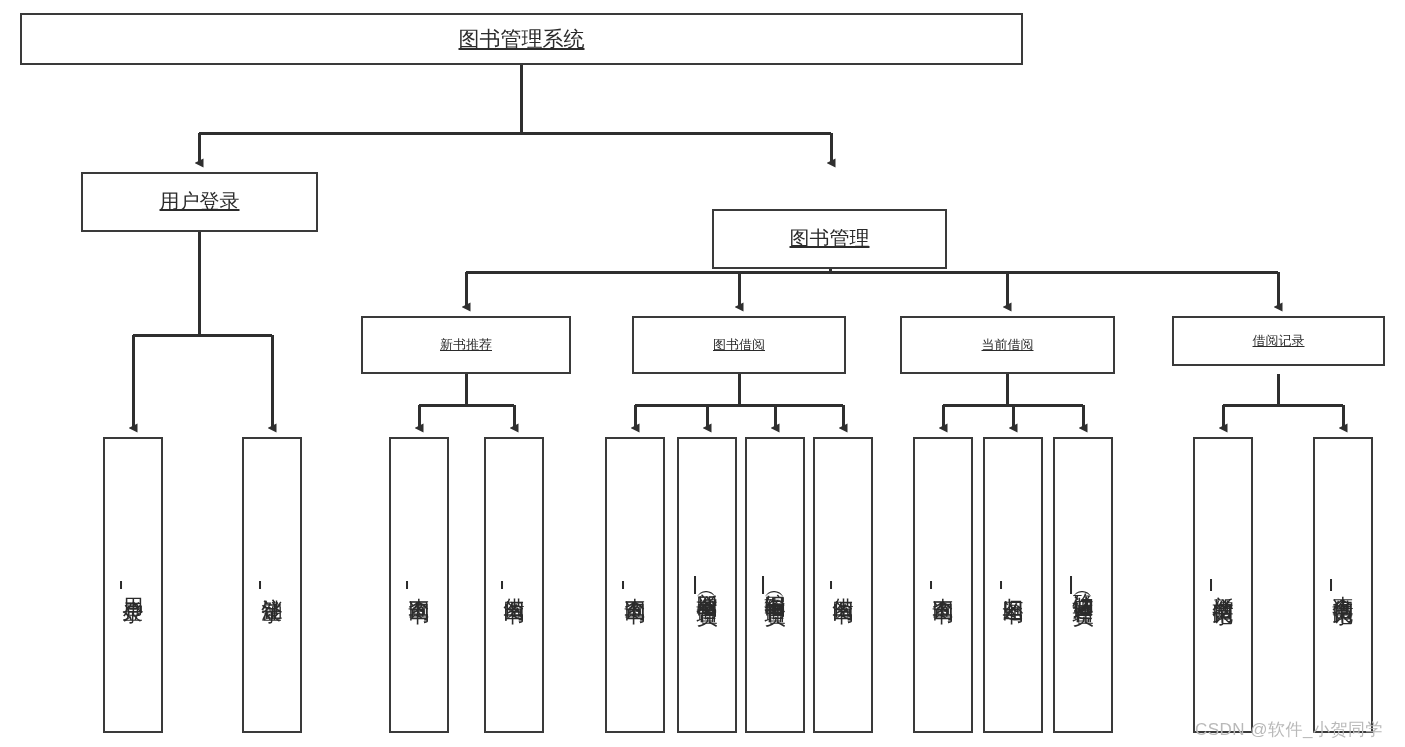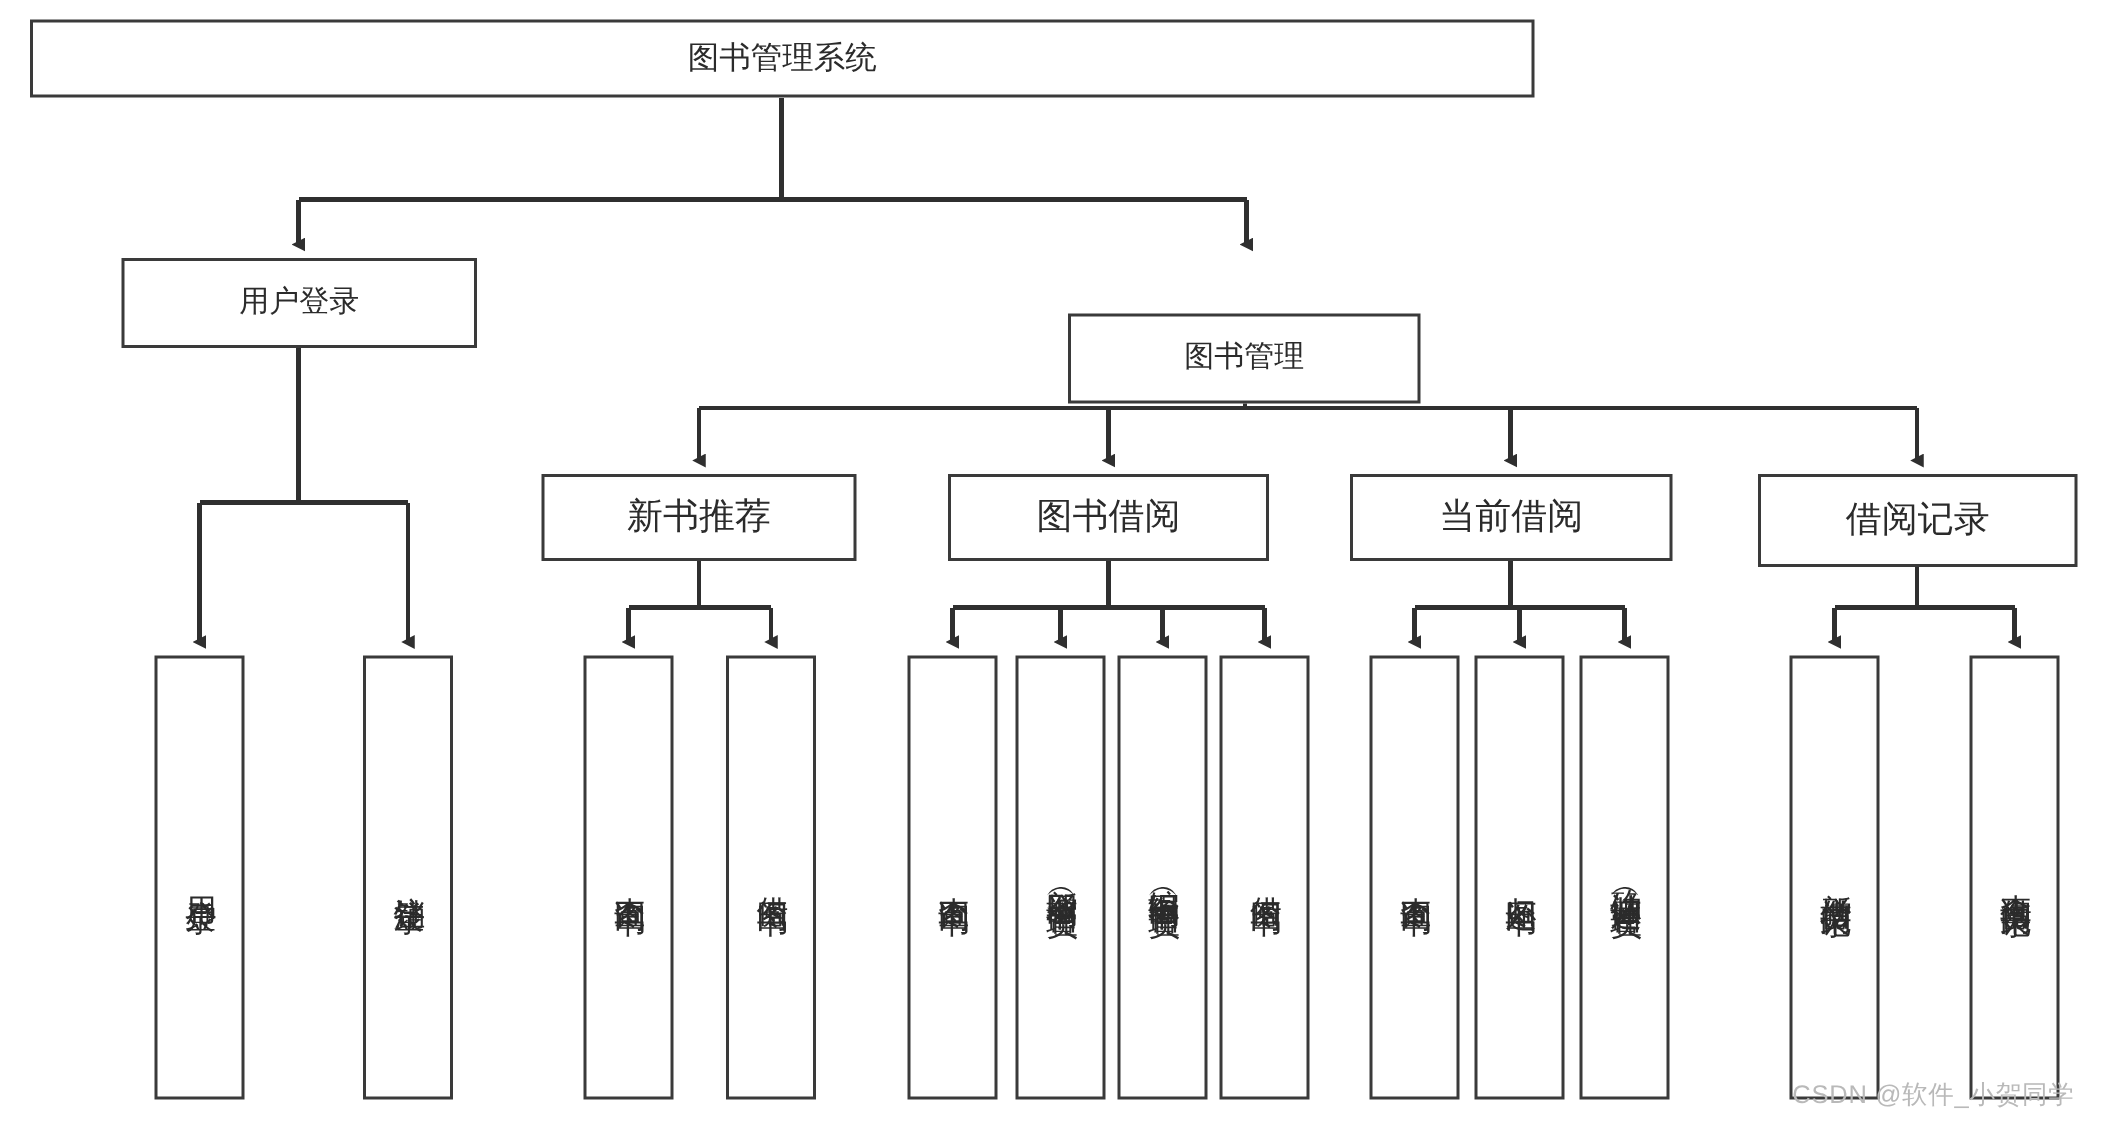--- a/index.html
+++ b/index.html
@@ -29,29 +29,30 @@
   .node {
     position: absolute;
     box-sizing: border-box;
     border: 2px solid #3a3a3a;
     background: #ffffff;
     display: flex;
     align-items: center;
     justify-content: center;
     color: #2b2b2b;
     line-height: 1.18;
+    text-decoration: underline;
   }
   .node.level-0 {
     font-size: 21px;
   }
   .node.level-1 {
     font-size: 20px;
   }
   .node.level-2 {
-    font-size: 24px;
+    font-size: 13px;
   }
   .node.leaf {
     font-size: 21px;
   }
   .node .label {
     display: block;
     text-align: center;
   }
   .node.leaf .label {
     writing-mode: vertical-rl;
@@ -141,21 +142,21 @@
 
   <div class="node level-2" style="left:361px; top:316px; width:210px; height:58px;">
     <span class="label">新书推荐</span>
   </div>
   <div class="node level-2" style="left:900px; top:316px; width:215px; height:58px;">
     <span class="label">当前借阅</span>
   </div>
   <div class="node level-2" style="left:632px; top:316px; width:214px; height:58px;">
     <span class="label">图书借阅</span>
   </div>
-  <div class="node level-2" style="left:1172px; top:316px; width:213px; height:62px;">
+  <div class="node level-2" style="left:1172px; top:316px; width:213px; height:50px;">
     <span class="label">借阅记录</span>
   </div>
 
   <div class="node leaf" style="left:103px; top:437px; width:60px; height:296px;">
     <span class="label">用户登录</span>
   </div>
   <div class="node leaf" style="left:242px; top:437px; width:60px; height:296px;">
     <span class="label">注销登录</span>
   </div>
 

